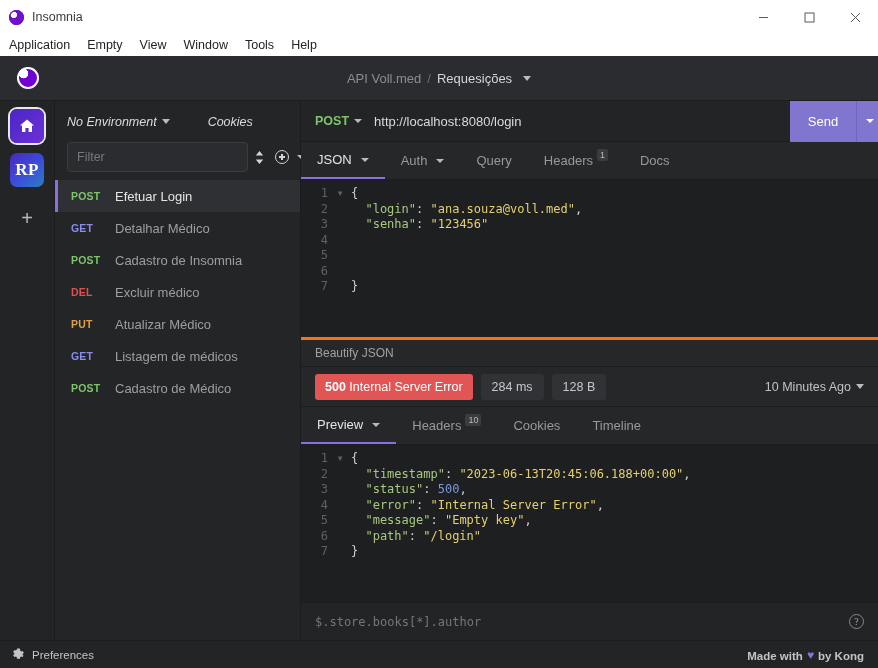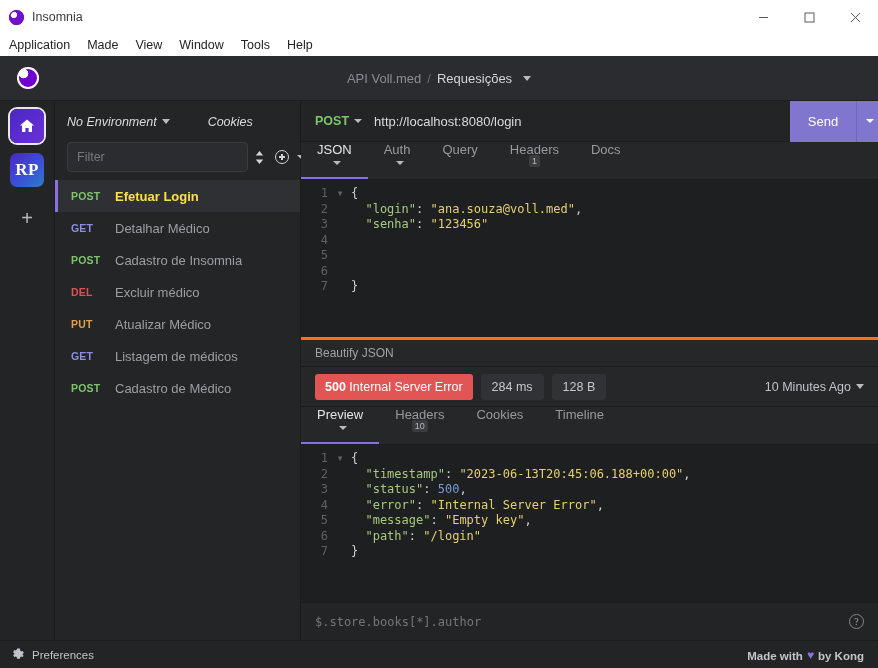--- a/index.html
+++ b/index.html
@@ -90,38 +90,38 @@
   .plus-circle::before, .plus-circle::after { content:""; position:absolute; background:#d2d4d8; }
   .plus-circle::before { left:2.6px; right:2.6px; top:5px; height:1.6px; }
   .plus-circle::after { top:2.6px; bottom:2.6px; left:5px; width:1.6px; }
 
   .req-list { flex:1; overflow-y:auto; }
   .req-row { height:32px; display:flex; align-items:center; padding-left:16px; position:relative; }
   .req-row.active { background:#2e3033; }
   .req-row.active::before { content:""; position:absolute; left:0; top:0; bottom:0; width:3px; background:#8a70e0; }
   .req-method { width:44px; font-size:10.5px; font-weight:bold; letter-spacing:.2px; flex:0 0 44px; }
   .req-name { font-size:13px; color:#9c9ea3; }
-  .req-row.active .req-name { color:#fde047;font-weight:bold; }
+  .req-row.active .req-name { color:#e5e5e5; }
 
   
   .main { flex:1; display:flex; flex-direction:column; min-width:0; background:#262729; }
 
   .url-bar { height:41px; flex:0 0 41px; display:flex; align-items:center;
     background:#232426; border-bottom:1px solid #1b1c1e; }
   .url-method { font-size:12.5px; font-weight:bold; color:#7ec46b; padding-left:14px; display:flex; align-items:center; }
   .url-text { font-size:13px; color:#d8dade; margin-left:12px; flex:1; }
   .send-btn { width:66px; height:41px; background:#8075cf; color:#fff; font-size:13px;
     display:flex; align-items:center; justify-content:center; }
   .send-caret { width:22px; height:41px; background:#8075cf; display:flex; align-items:center;
     justify-content:center; border-left:1px solid #6f64c2; }
 
   .tabs-row { height:38px; flex:0 0 38px; display:flex; align-items:stretch;
     background:#262729; border-bottom:1px solid #1b1c1e; }
   .tab { display:flex; align-items:center; padding:0 16px; font-size:13px; color:#97999e;
-    position:relative; gap:4px;flex-direction:column; }
+    position:relative; gap:4px; }
   .tab.active { color:#e3e5e9; border-bottom:2px solid #8a70e0; }
   .tab .badge { font-size:9px; color:#b8babf; background:#3a3c40; border-radius:2px;
     padding:1px 3px; position:relative; top:-6px; }
 
   .editor { flex:1; background:#1e1f21; overflow:hidden; position:relative; padding-top:6px; }
   .code { font-family:"DejaVu Sans Mono", monospace; font-size:12px; line-height:15.5px; }
   .cl { display:flex; height:15.5px; }
   .gutter { width:34px; text-align:right; padding-right:7px; color:#5e6166; flex:0 0 34px; }
   .fold { width:10px; color:#5e6166; text-align:center; flex:0 0 10px; }
   .ctext { padding-left:6px; white-space:pre; }
@@ -184,21 +184,21 @@
         <svg width="11" height="11" viewBox="0 0 11 11">
             <line x1="1" y1="1" x2="10" y2="10" stroke="currentColor" stroke-width="1"></line>
             <line x1="10" y1="1" x2="1" y2="10" stroke="currentColor" stroke-width="1"></line>
           </svg>
       </div>
     </div>
   </div>
 
   <div class="menubar">
     <div class="menu-item">Application</div>
-    <div class="menu-item">Made</div>
+    <div class="menu-item">Empty</div>
     <div class="menu-item">View</div>
     <div class="menu-item">Window</div>
     <div class="menu-item">Tools</div>
     <div class="menu-item">Help</div>
   </div>
 
   <div class="insomnia-header">
     <div class="ih-logo-wrap">
       <div class="ih-logo"></div>
     </div>

